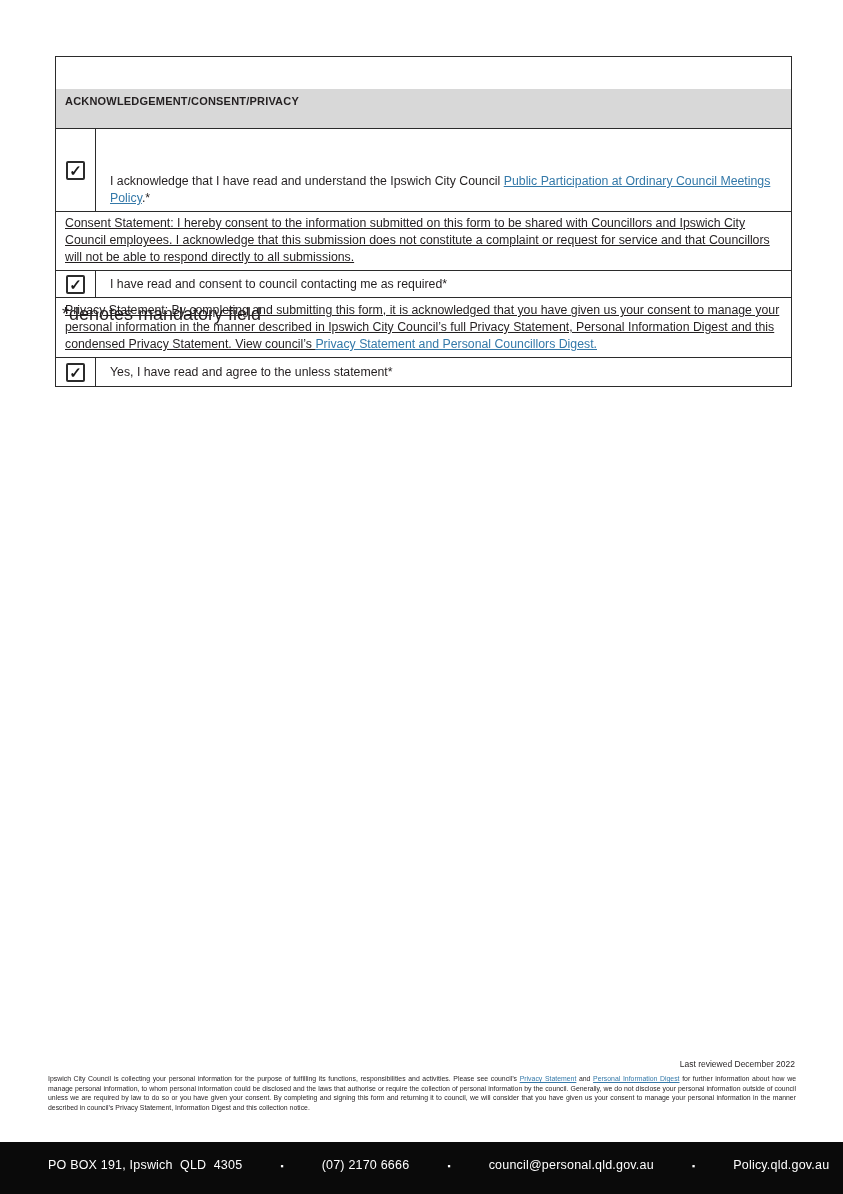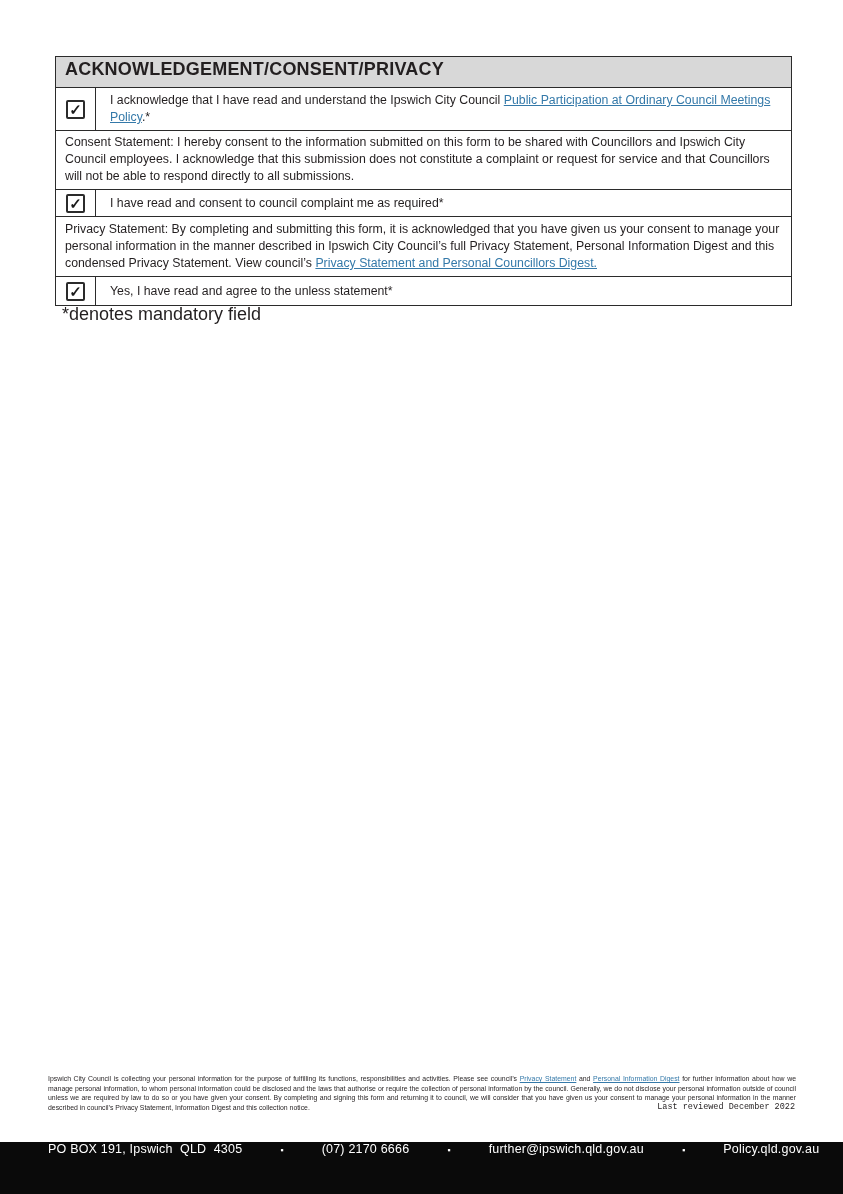--- a/index.html
+++ b/index.html
@@ -14,23 +14,24 @@
   }
 
   
   .ack-table {
     position:absolute; left:55px; top:56px; width:737px;
     border:1.5px solid #2b2b2b;
     font-size:12.3px; line-height:17px;
   }
   .tbl-header {
     background:#d8d8d8;
-    font-weight:bold; font-size:18px; letter-spacing:0.2px;
-    padding:4px 9px 9px 9px;
+    font-weight:bold; font-size:11px; letter-spacing:0.2px;
+    padding:4px 9px 18px 9px;
     border-bottom:1.5px solid #2b2b2b;
+    margin-top:32px;
   }
   .tbl-row { border-bottom:1.5px solid #2b2b2b; }
   .tbl-row:last-child { border-bottom:none; }
   .cb-row { display:flex; align-items:stretch; }
   .cb-cell {
     flex:0 0 40px;
     border-right:1.5px solid #2b2b2b;
     display:flex; align-items:center; justify-content:center;
   }
   .cb {
@@ -39,27 +40,28 @@
     display:flex; align-items:center; justify-content:center;
     font-size:15px; font-weight:bold; line-height:1;
     background:#ffffff; color:#1a1a1a;
     cursor:pointer;
   }
   .txt-cell {
     flex:1 1 auto;
     padding:4px 10px 4px 14px;
     display:flex; flex-wrap:wrap; align-content:center;
   }
-  .txt-cell .inline-text { display:inline; }
+  .txt-cell .inline-text { display:inline;margin-top:40px; }
   .row-2line { min-height:41px; }
   .row-1line-a { min-height:27px; }
   .row-1line-b { min-height:28px; }
   .stmt {
     padding:3px 9px 4px 9px;
     min-height:57px;
+    text-decoration:underline;
   }
   .stmt-b { min-height:59px; padding:4px 9px; }
   .link {
     color:#3479a9;
     text-decoration:underline;
     cursor:pointer;
   }
 
   
   .footnote {
@@ -69,33 +71,32 @@
 
   
   .disclaimer {
     position:absolute; left:48px; top:1074px; width:748px;
     font-size:6.9px; line-height:9.6px;
     text-align:justify;
     color:#231f20;
   }
   .disclaimer .link { font-size:6.9px; }
   .last-reviewed {
-    position:absolute; right:48px; top:1102px;
+    position:absolute; right:48px; top:1059px;
     font-size:8.5px;
-    font-family:Liberation Mono, monospace;
   }
 
   
   .footer-bar {
     position:absolute; left:0; top:1142px;
     width:843px; height:52px;
     background:#0a0a0a;
     color:#ffffff;
     display:flex; justify-content:space-between; align-items:flex-start;
-    padding:0 48px 0 48px;
+    padding:16px 48px 0 48px;
     font-size:12.5px; letter-spacing:0.2px;gap:38px;
   }
   .footer-bar .sep {
     font-size:9px; line-height:16px;
     color:#ffffff;
   }
   .footer-item { white-space:pre; }
 </style>
 </head>
 <body>
@@ -116,21 +117,21 @@
         </span>
       </div>
     </div>
 
     <div class="tbl-row stmt">Consent Statement: I hereby consent to the information submitted on this form to be shared with Councillors and Ipswich City Council employees. I acknowledge that this submission does not constitute a complaint or request for service and that Councillors will not be able to respond directly to all submissions.</div>
 
     <div class="tbl-row cb-row row-1line-a">
       <div class="cb-cell">
         <span class="cb">✓</span>
       </div>
-      <div class="txt-cell">I have read and consent to council complaint me as required*</div>
+      <div class="txt-cell">I have read and consent to council contacting me as required*</div>
     </div>
 
     <div class="tbl-row stmt stmt-b">
       <span>Privacy Statement: By completing and submitting this form, it is acknowledged that you have given us your consent to manage your personal information in the manner described in Ipswich City Council’s full Privacy Statement, Personal Information Digest and this condensed Privacy Statement. View council’s </span><a class="link">Privacy Statement and Personal Councillors Digest.</a>
     </div>
 
     <div class="tbl-row cb-row row-1line-b">
       <div class="cb-cell">
         <span class="cb">✓</span>
       </div>
@@ -145,18 +146,18 @@
     <span>Ipswich City Council is collecting your personal information for the purpose of fulfilling its functions, responsibilities and activities. Please see council’s </span><a class="link">Privacy Statement</a><span> and </span><a class="link">Personal Information Digest</a><span> for further information about how we manage personal information, to whom personal information could be disclosed and the laws that authorise or require the collection of personal information by the council. Generally, we do not disclose your personal information outside of council unless we are required by law to do so or you have given your consent. By completing and signing this form and returning it to council, we will consider that you have given us your consent to manage your personal information in the manner described in council’s Privacy Statement, Information Digest and this collection notice.</span>
   </div>
 
   <div class="last-reviewed">Last reviewed December 2022</div>
 
   <div class="footer-bar">
     <span class="footer-item">PO BOX 191, Ipswich  QLD  4305</span>
     <span class="sep">▪</span>
     <span class="footer-item">(07) 2170 6666</span>
     <span class="sep">▪</span>
-    <span class="footer-item">further@ipswich.qld.gov.au</span>
+    <span class="footer-item">council@personal.qld.gov.au</span>
     <span class="sep">▪</span>
     <span class="footer-item">Policy.qld.gov.au</span>
   </div>
 
 </div>
 
 </body></html>

